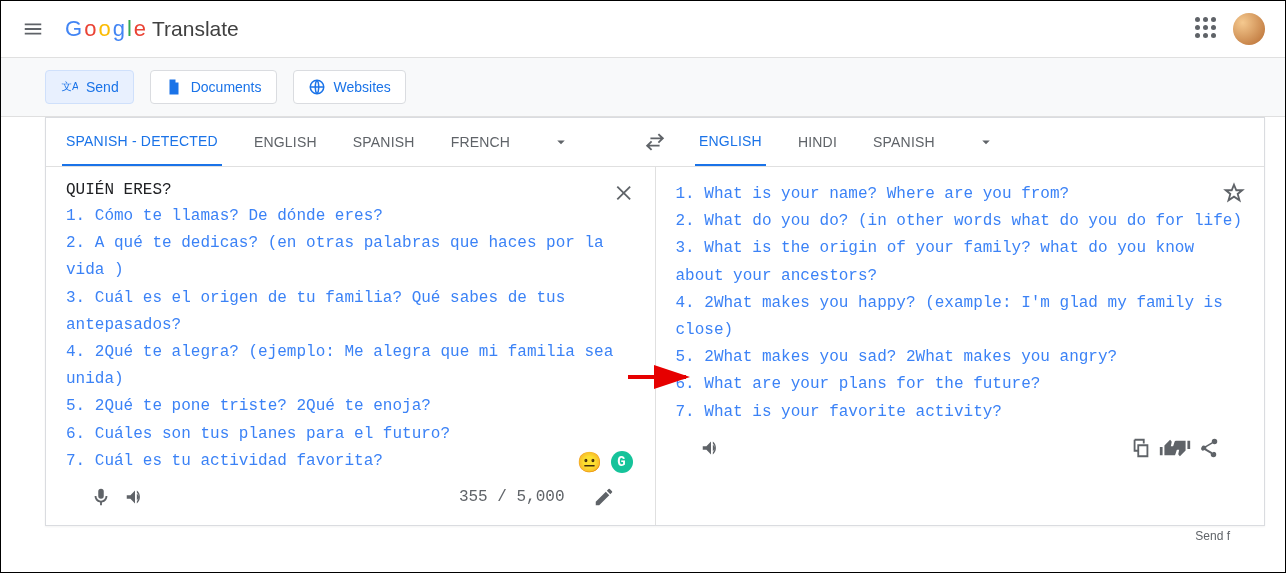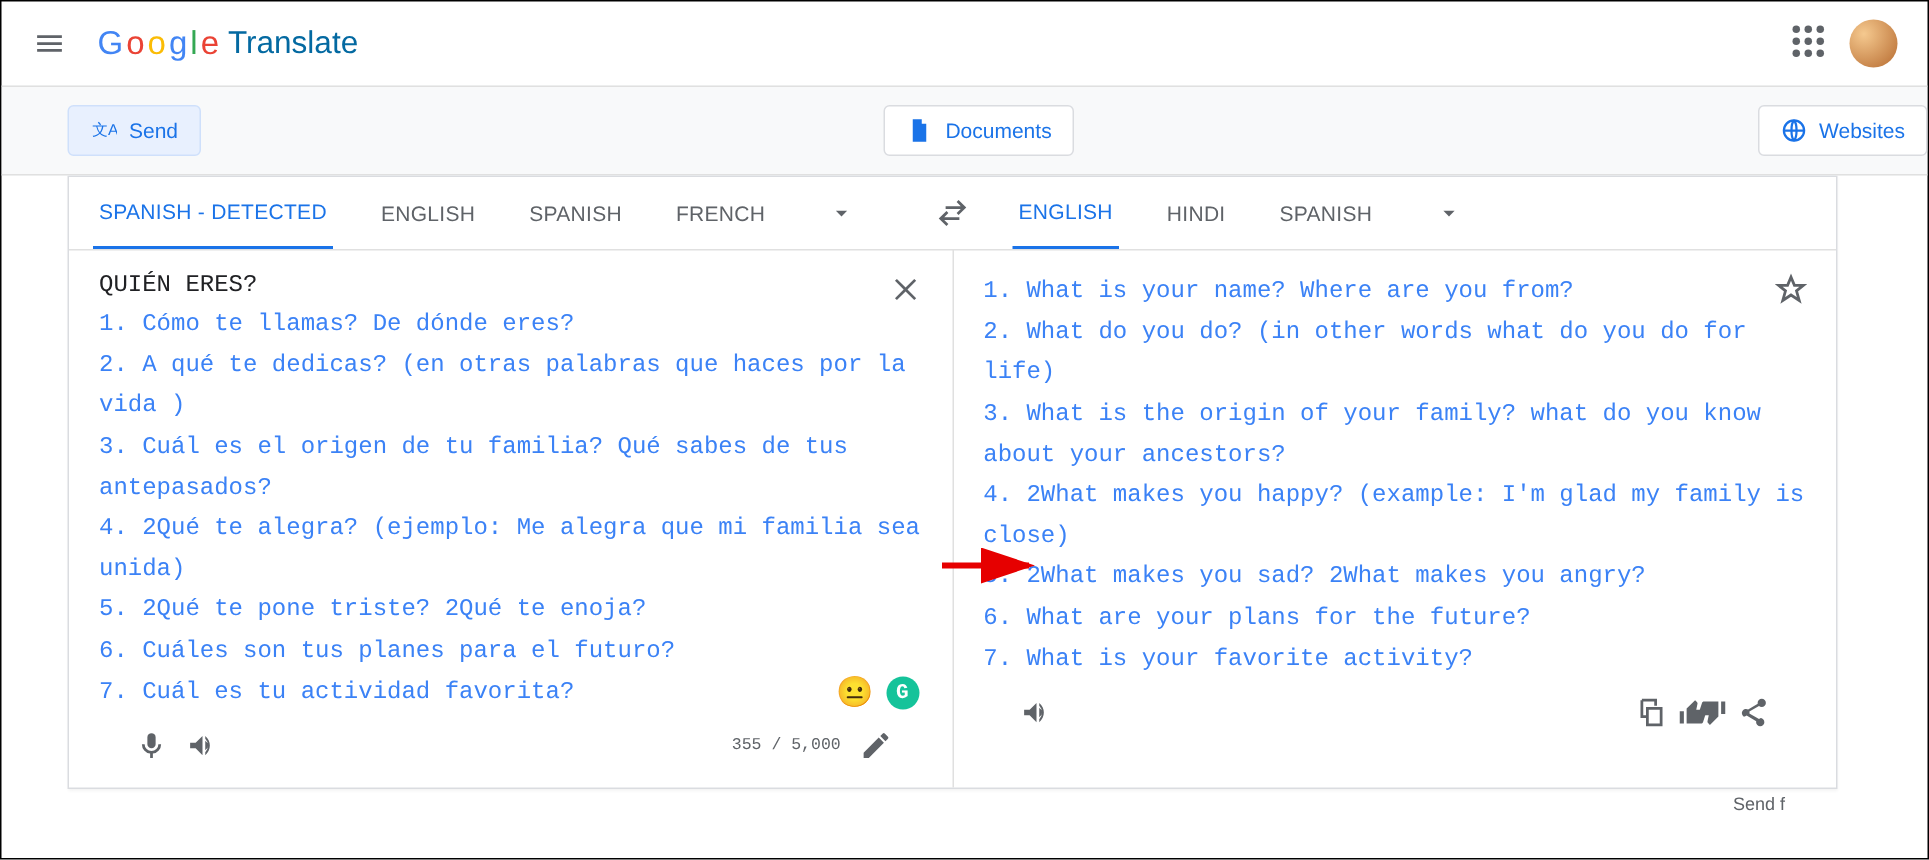--- a/index.html
+++ b/index.html
@@ -25,39 +25,39 @@
     display:flex; align-items:center; justify-content:center;
     border-radius: 50%;
     cursor: pointer;
     color: #5f6368;
   }
   .logo { display:flex; align-items:center; gap: 2px; font-size: 22px; }
   .g-blue { color:#4285F4; }
   .g-red { color:#EA4335; }
   .g-yellow { color:#FBBC05; }
   .g-green { color:#34A853; }
-  .logo-translate { color:#0369a1; font-weight: 400; margin-left: 4px; font-size: 21px;}
+  .logo-translate { color:#404040; font-weight: 400; margin-left: 4px; font-size: 21px;}
   .topbar-right { margin-left:auto; display:flex; align-items:center; gap:14px; padding-right: 8px; }
   .apps-grid { width: 24px; height: 24px; display:grid; grid-template-columns: repeat(3,5px); grid-template-rows: repeat(3,5px); gap: 3px; cursor:pointer; }
   .apps-grid span { background:#5f6368; border-radius:50%; width:5px; height:5px; }
   .avatar { width:32px; height:32px; border-radius:50%; background: radial-gradient(circle at 30% 30%, #f5c98f, #b66a2f); cursor:pointer; }
 
   .modearea { background: #f8f9fa; border-top: 1px solid #e0e0e0; border-bottom: 1px solid #e0e0e0; padding: 12px 0 12px 44px; }
-  .mode-row { display:flex; gap: 28px; justify-content: space-between; }
+  .mode-row { display:flex; gap: 16px; }
   .mode-btn {
     display:flex; align-items:center; gap:8px;
     border: 1px solid #dadce0; background:#fff;
     padding: 7px 14px; border-radius: 4px;
     font-size: 14px; color:#1a73e8; cursor:pointer;
   }
   .mode-btn.active { background:#e8f0fe; border-color: #cfe0fb; }
   .mode-btn svg, .mode-btn .ico { fill: currentColor; }
 
   .card {
-    margin: 0 60px 0 44px;
+    margin: 0 20px 0 44px;
     border: 1px solid #dadce0;
     border-radius: 0;
     background:#fff;
     display:flex;
     flex-direction:column;
     box-shadow: 0 1px 2px rgba(0,0,0,.05);
     position: relative;
   }
 
   .lang-row { display:flex; align-items:stretch; height: 48px; }
@@ -82,21 +82,21 @@
   .star { position:absolute; top: 10px; right: 14px; color:#5f6368; cursor:pointer; width:32px; height:32px; display:flex; align-items:center; justify-content:center; border-radius:50%; }
 
   .inline-icons { position:absolute; right: 22px; bottom: 50px; display:flex; gap: 8px; align-items:center; }
   .emoji { font-size: 20px; }
   .grammarly { width:22px; height:22px; border-radius:50%; background:#15C39A; display:flex; align-items:center; justify-content:center; color:#fff; font-weight:bold; font-size:14px; }
 
   .footer-row { display:flex; align-items:center; height: 44px; padding: 0 18px; color:#5f6368; }
   .footer-row .spacer { flex:1; }
   .ficon { width:34px; height:34px; display:flex; align-items:center; justify-content:center; cursor:pointer; border-radius:50%; color:#5f6368; }
   .ficon svg { width:22px; height:22px; }
-  .counter-row { display:flex; align-items:center; gap: 10px; font-size: 11px; color:#5f6368; }
+  .counter-row { display:flex; align-items:center; gap: 26px; font-size: 16px; color:#5f6368; }
 
   .send { position:absolute; right: 34px; bottom: -18px; font-size: 12px; color:#5f6368; }
 
   
   .arrow { position:absolute; pointer-events:none; }
   .arrow svg { display:block; }
   .arrow1 { left: 580px; top: 244px; }
 </style>
 </head>
 <body>

